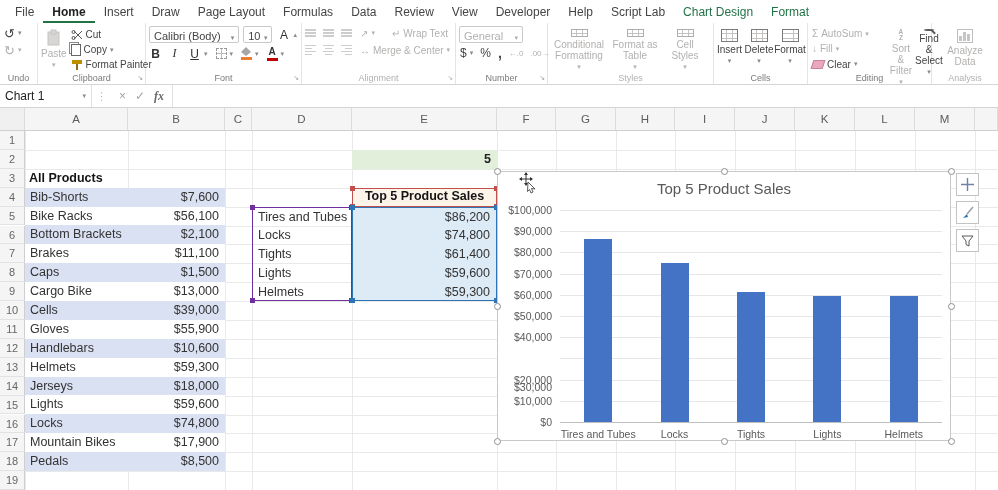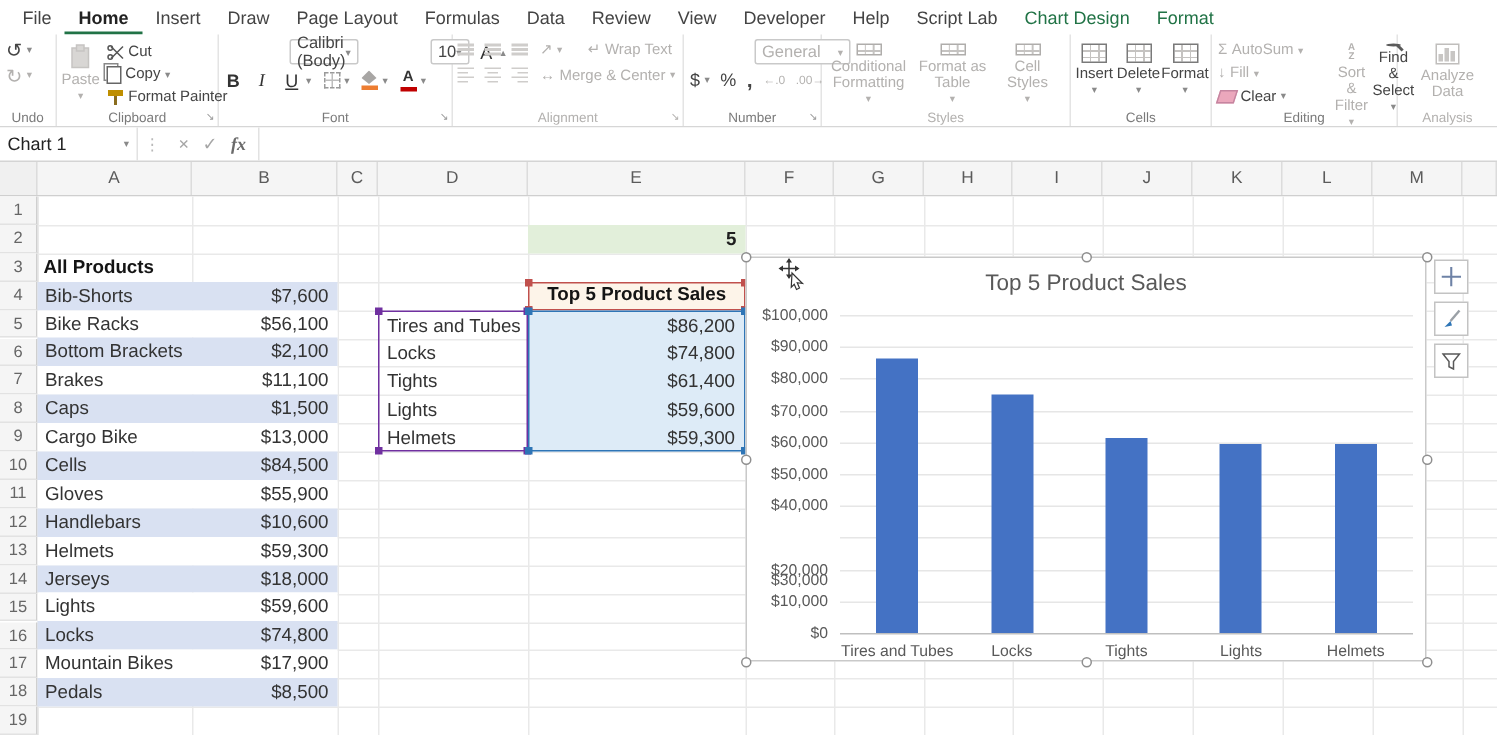--- a/index.html
+++ b/index.html
@@ -23,22 +23,22 @@
   .glabel{position:absolute;bottom:1px;left:0;right:0;text-align:center;font-size:9px;color:#7A7A7A;}
   .launcher{position:absolute;bottom:2px;right:2px;font-size:7px;color:#9B9B9B;}
   .rcol{display:flex;flex-direction:column;gap:3px;}
   .rrow{display:flex;align-items:center;gap:4px;}
   .sbtn{display:inline-flex;align-items:center;gap:3px;font-size:10px;color:#444;padding:0 1px;height:14px;white-space:nowrap;}
   .bigbtn{display:flex;flex-direction:column;align-items:center;justify-content:flex-start;gap:2px;
           font-size:10px;line-height:1.1;text-align:center;color:#444;padding-top:3px;}
   .caret{font-size:7px;color:#8A8A8A;}
   .gray,.gray *{color:#B3B1AF !important;}
   .gray svg *{stroke:#C6C4C2 !important;fill:#D8D6D4 !important;}
-  .sel{border:1px solid #C9C9C9;border-radius:2px;background:#fff;height:17px;display:flex;align-items:center;
-       justify-content:space-between;padding:0 4px;font-size:11px;box-sizing:border-box;margin-left:44px;}
+  .sel{border:1px solid #C9C9C9;border-radius:2px;background:#fff;height:17px;display:flex;align-items:flex-end;
+       justify-content:space-between;padding:0 4px;font-size:11px;box-sizing:border-box;}
   .fmt{width:13px;text-align:center;font-size:12px;color:#333;}
   .b{font-weight:bold}.i{font-style:italic;font-family:"Liberation Serif",serif}.u{text-decoration:underline}
   .abar{display:inline-flex;flex-direction:column;align-items:center;line-height:1;}
   .abar .ltr{font-size:10px;font-weight:bold;color:#333;}
   .abar .clr{width:11px;height:3px;margin-top:1px;}
   .lns{display:flex;flex-direction:column;gap:1.5px;width:11px;}
   .lns i{height:1.5px;background:#969696;width:11px;display:block;}
   .lns.l i:nth-child(even){width:7px;}
   .lns.c i:nth-child(even){width:7px;margin:0 auto;}
   .lns.r i:nth-child(even){width:7px;margin-left:auto;}
@@ -502,21 +502,21 @@
           <div class="prow band">
             <div class="pcell" style="width: 103px;">Caps</div>
             <div class="pcell num" style="width: 97px;">$1,500</div>
           </div>
           <div class="prow">
             <div class="pcell" style="width: 103px;">Cargo Bike</div>
             <div class="pcell num" style="width: 97px;">$13,000</div>
           </div>
           <div class="prow band">
             <div class="pcell" style="width: 103px;">Cells</div>
-            <div class="pcell num" style="width: 97px;">$84,500</div>
+            <div class="pcell num" style="width: 97px;">$39,000</div>
           </div>
           <div class="prow">
             <div class="pcell" style="width: 103px;">Gloves</div>
             <div class="pcell num" style="width: 97px;">$55,900</div>
           </div>
           <div class="prow band">
             <div class="pcell" style="width: 103px;">Handlebars</div>
             <div class="pcell num" style="width: 97px;">$10,600</div>
           </div>
           <div class="prow">

